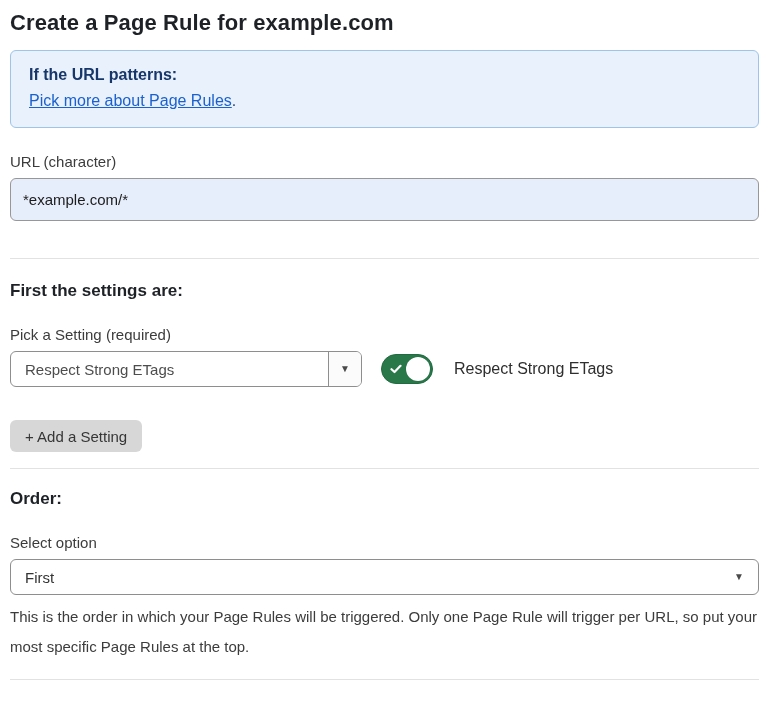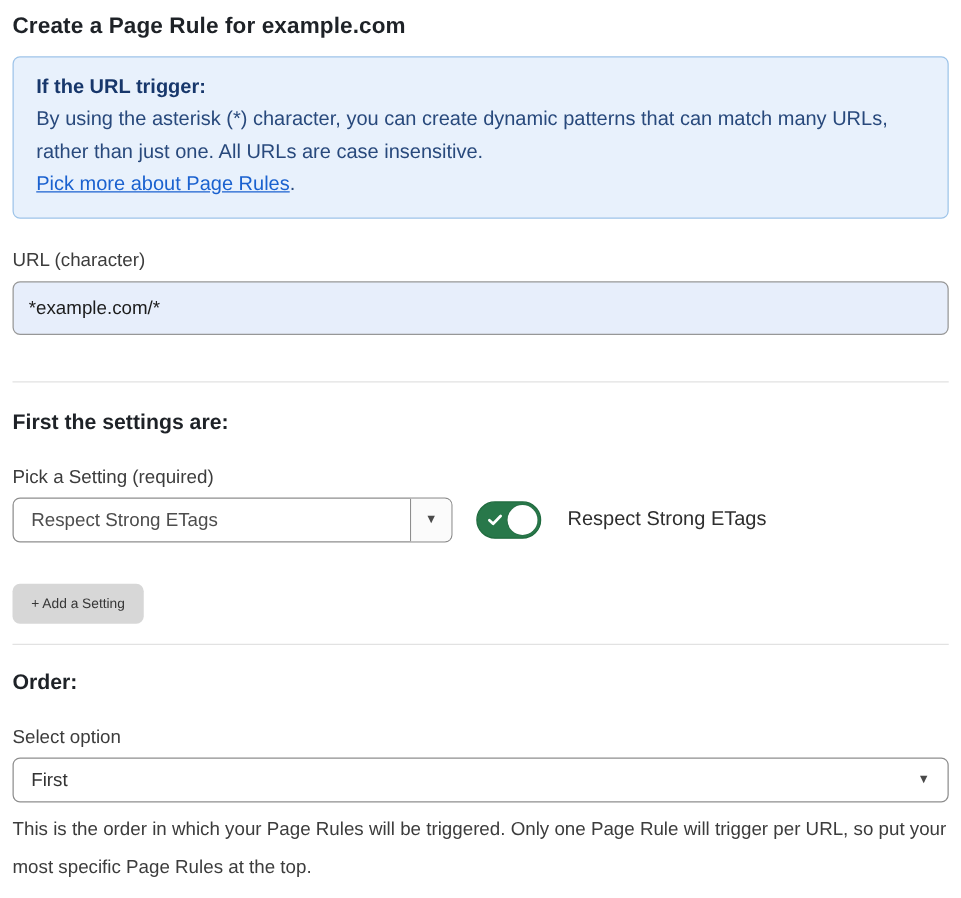--- a/index.html
+++ b/index.html
@@ -7,21 +7,21 @@
   body {
     width: 769px; height: 718px;
     background: #ffffff;
     font-family: "Liberation Sans", sans-serif;
     color: #222;
     overflow: hidden;
   }
   .page { padding: 8px 10px 0 10px; }
 
   .page-title {
-    font-size: 18px; font-weight: 700; color: #1e2227;
+    font-size: 22px; font-weight: 700; color: #1e2227;
     margin: 2px 0 14px 0; letter-spacing: 0.1px;
   }
 
   .info-box {
     background: #e8f1fc;
     border: 1px solid #9ec4e9;
     border-radius: 6px;
     padding: 11px 18px 13px 18px;
     font-size: 16px; line-height: 26px;
     color: #28497c;
@@ -104,21 +104,21 @@
     position: absolute; right: 2px; top: 50%; transform: translateY(-50%);
     width: 24px; height: 24px;
     background: #ffffff; border-radius: 50%;
     box-shadow: 0 0 1px rgba(0,0,0,0.3);
   }
   .toggle-label { margin-left: 21px; font-size: 16px; color: #2e2e2e; }
 
   .btn {
     border: none; border-radius: 6px;
     font-family: "Liberation Sans", sans-serif;
-    font-size: 11px; cursor: pointer;
+    font-size: 15px; cursor: pointer;
     display: inline-flex; align-items: center; justify-content: center;
   }
   .btn-gray { background: #d7d7d7; color: #363636; }
 
   .add-setting-btn { margin-top: 33px; height: 32px; padding: 0 15px; }
 
   .order-heading { margin-top: 20px; }
 
   .select {
     height: 36px;
@@ -138,22 +138,21 @@
   }
 </style>
 </head>
 <body>
 
 <div class="page">
 
   <h1 class="page-title">Create a Page Rule for example.com</h1>
 
   <div class="info-box">
-    <div class="info-heading">If the URL trigger:</div>
-    <p class="info-body">By using the asterisk (*) character, you can create dynamic patterns that can match many URLs, rather than just one. All URLs are case insensitive.</p>
+    <div class="info-heading">If the URL patterns:</div>
     <div class="info-link-line"><a class="info-link">Pick more about Page Rules</a><span class="info-period">.</span></div>
   </div>
 
   <label class="field-label">URL (character)</label>
   <input type="text" class="url-input" value="*example.com/*" style="">
 
   <hr class="divider divider-1">
 
   <h2 class="section-heading">First the settings are:</h2>
 

